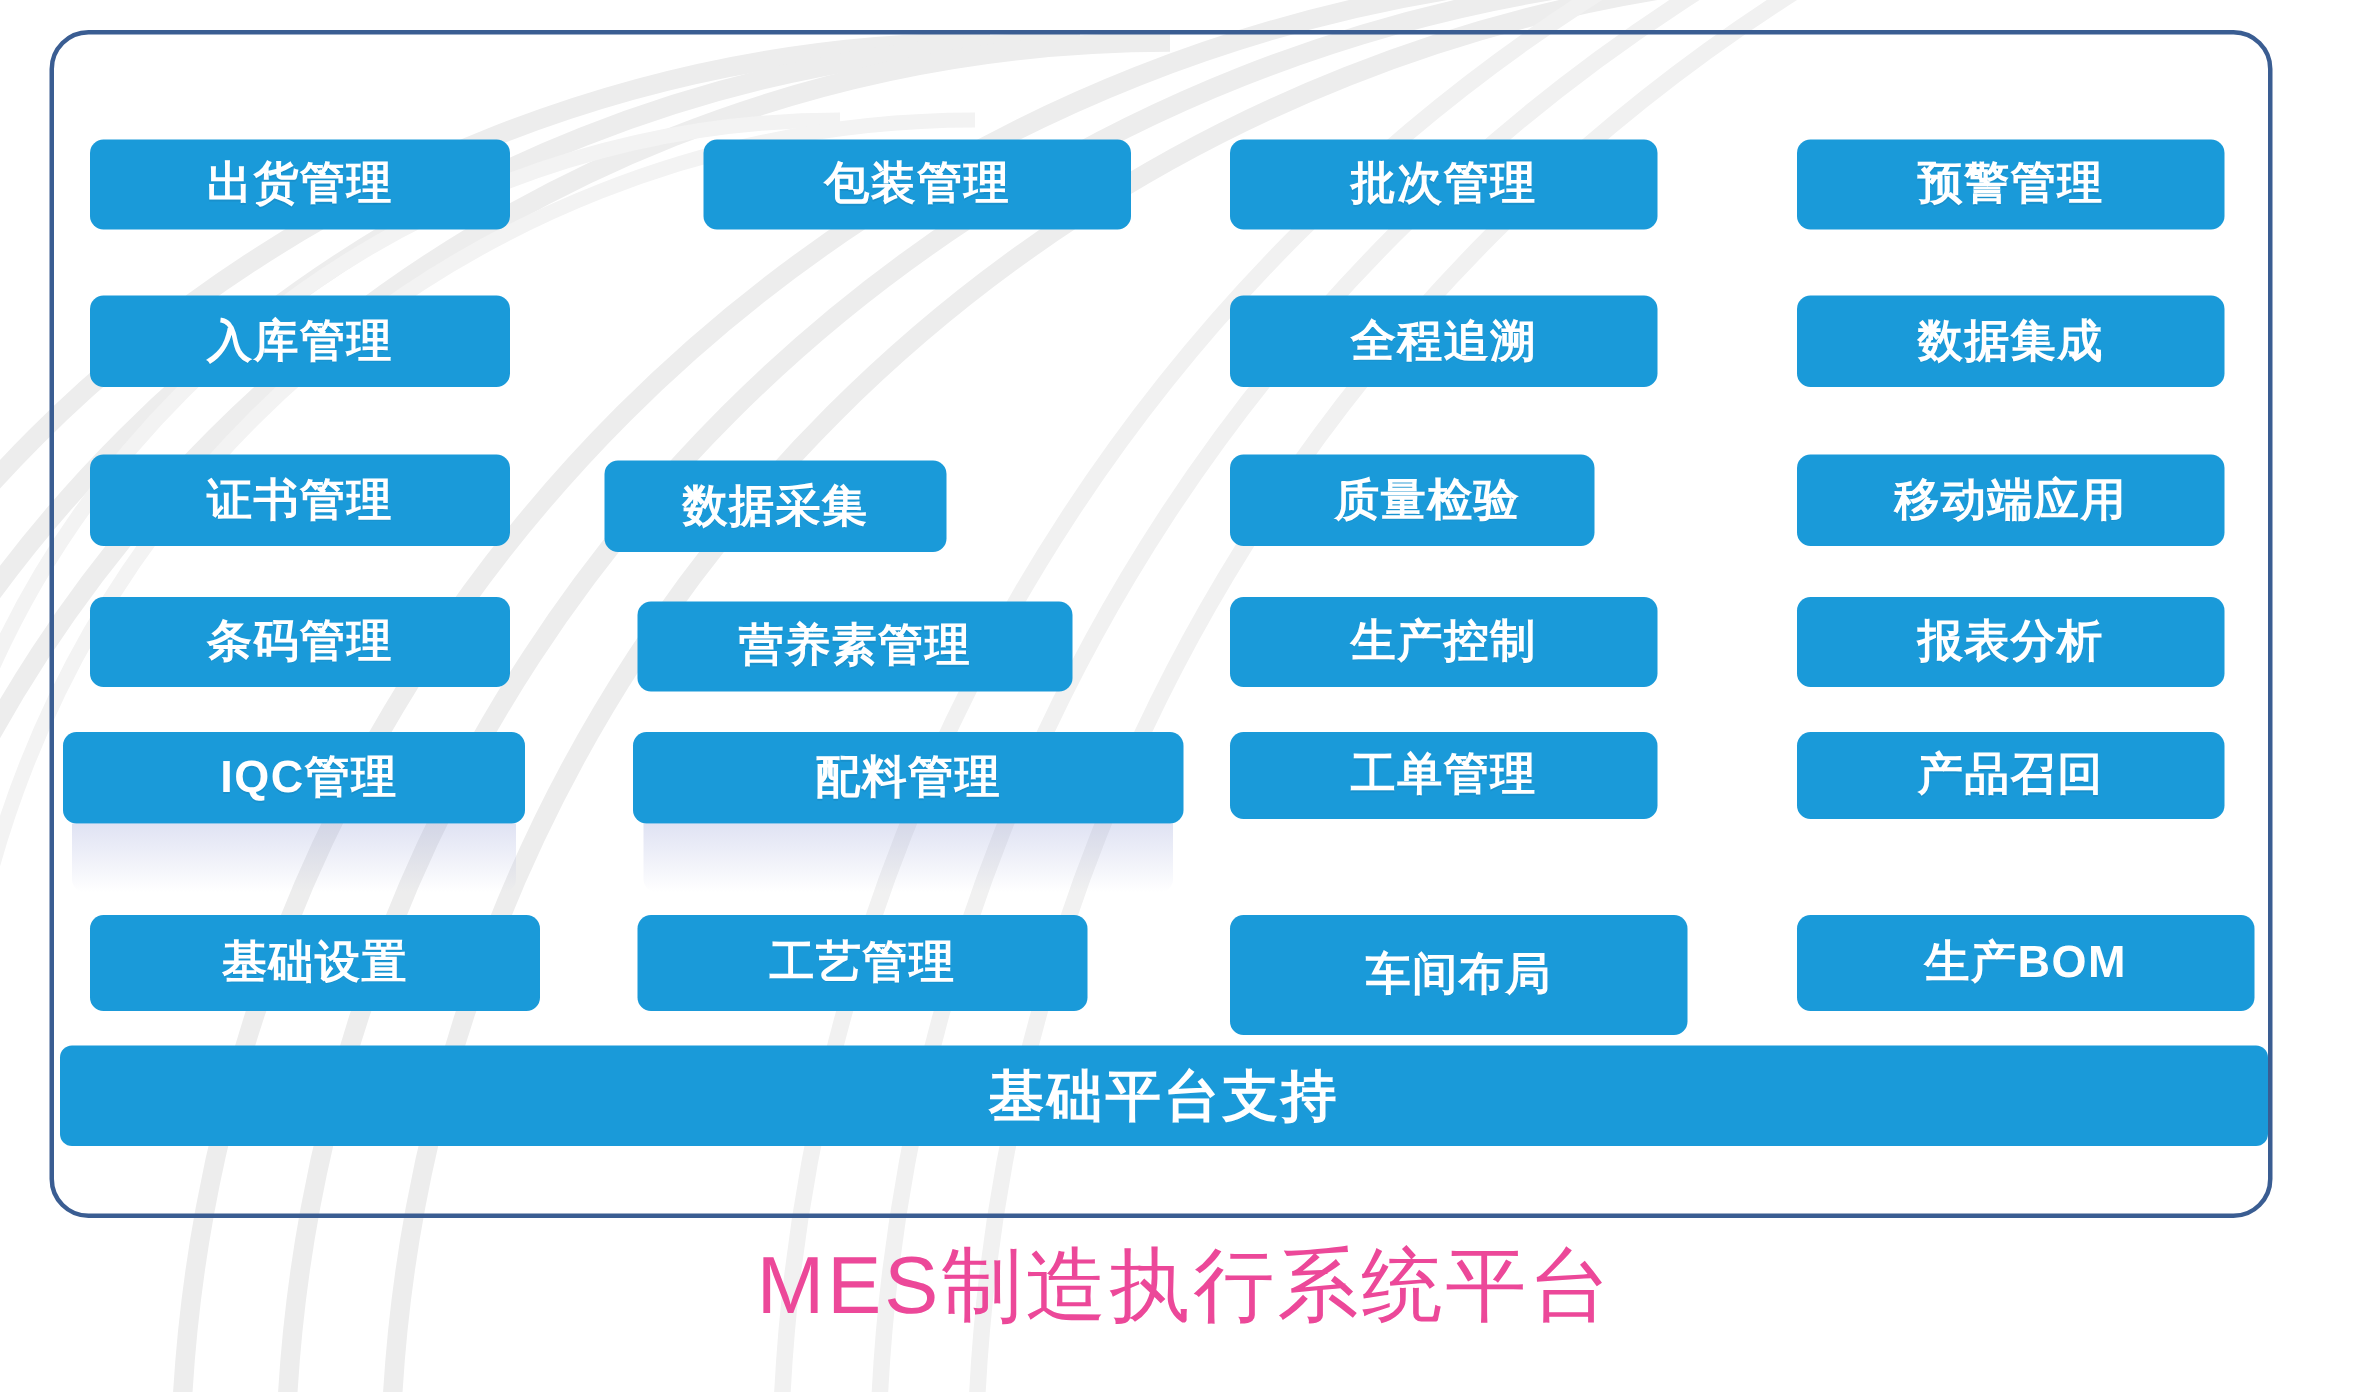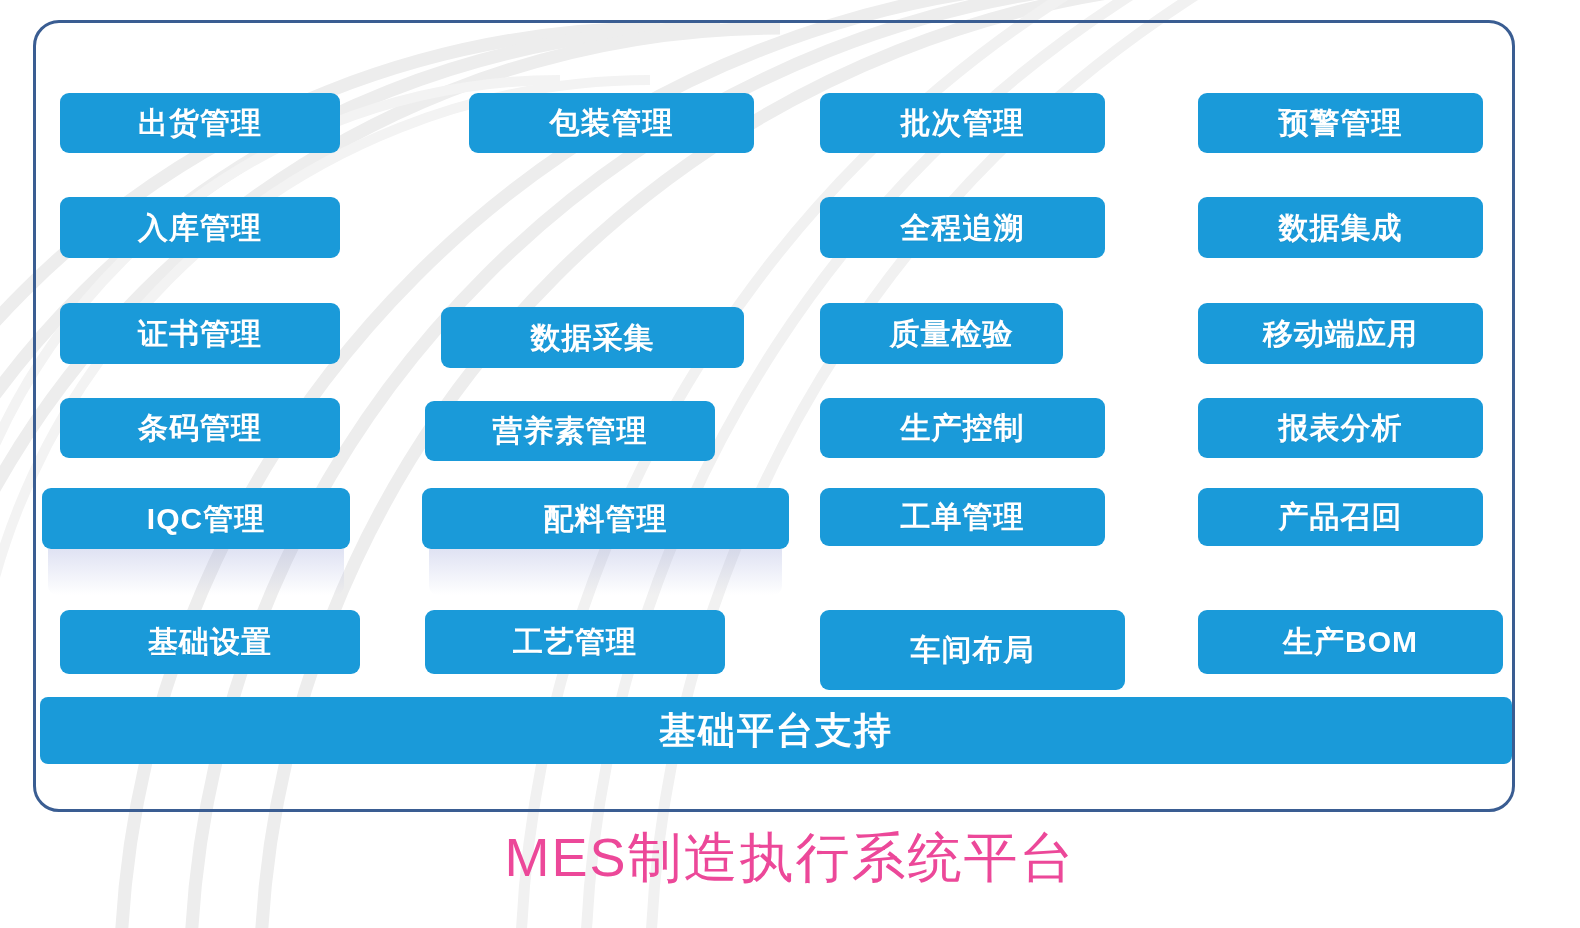--- a/index.html
+++ b/index.html
@@ -152,21 +152,21 @@
   <div id="modules">
 
     <div class="btn" style="left:60px;  top:93px;  width:280px; height:60px;">出货管理</div>
     <div class="btn" style="left:60px;  top:197px; width:280px; height:61px;">入库管理</div>
     <div class="btn" style="left:60px;  top:303px; width:280px; height:61px;">证书管理</div>
     <div class="btn" style="left:60px;  top:398px; width:280px; height:60px;">条码管理</div>
     <div class="btn reflect" style="left:42px; top:488px; width:308px; height:61px;padding-left:20px;">IQC管理</div>
     <div class="btn" style="left:60px;  top:610px; width:300px; height:64px;">基础设置</div>
 
     <div class="btn" style="left:425px; top:93px;  width:285px; height:60px;margin-left:44px;">包装管理</div>
-    <div class="btn" style="left:441px; top:307px; width:303px; height:61px;">数据采集</div>
+    <div class="btn" style="left:403px; top:307px; width:228px; height:61px;">数据采集</div>
     <div class="btn" style="left:425px; top:401px; width:290px; height:60px;">营养素管理</div>
     <div class="btn reflect" style="left:422px; top:488px; width:367px; height:61px;">配料管理</div>
     <div class="btn" style="left:425px; top:610px; width:300px; height:64px;">工艺管理</div>
 
     <div class="btn" style="left:820px; top:93px;  width:285px; height:60px;">批次管理</div>
     <div class="btn" style="left:820px; top:197px; width:285px; height:61px;">全程追溯</div>
     <div class="btn" style="left:820px; top:303px; width:243px; height:61px;padding-left:20px;">质量检验</div>
     <div class="btn" style="left:820px; top:398px; width:285px; height:60px;">生产控制</div>
     <div class="btn" style="left:820px; top:488px; width:285px; height:58px;">工单管理</div>
     <div class="btn" style="left:820px; top:610px; width:305px; height:80px;text-align:right;">车间布局</div>

